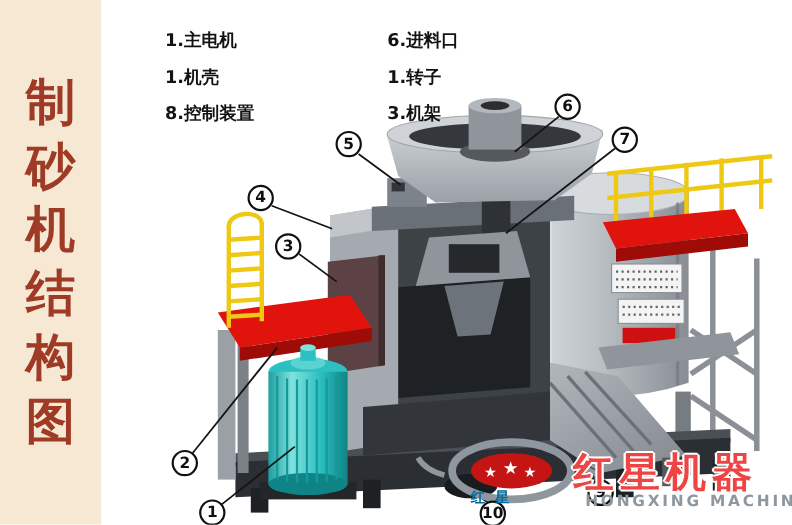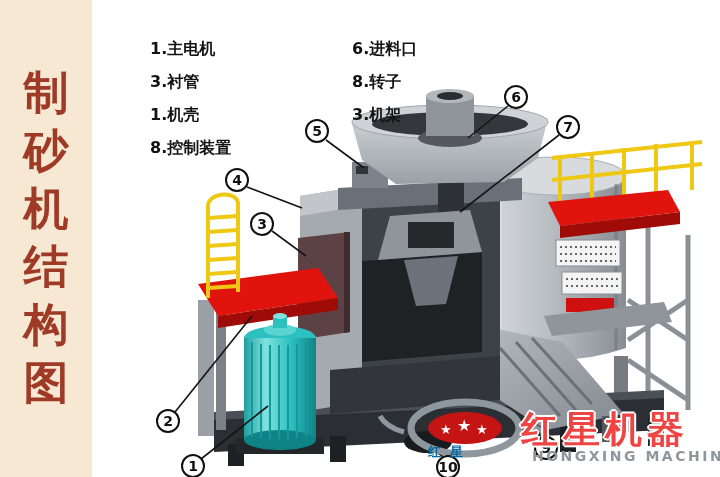--- a/index.html
+++ b/index.html
@@ -19,21 +19,20 @@
     font-size:45px;line-height:1;color:#9e3a25;
   }
   
   .legend-col{position:absolute;z-index:4;}
   .lc1{left:150px;top:27px;}
   .lc2{left:352px;top:27px;}
   .lc3{left:554px;top:27px;}
   .legend-item{
     font-size:16px;font-weight:700;color:#131313;line-height:20px;margin-bottom:13px;
     white-space:nowrap;
-    margin-top:12px;
   }
   
   .callout{
     position:absolute;width:24px;height:24px;border:2px solid #101010;border-radius:50%;
     background:#ffffff;color:#101010;font-size:14px;font-weight:700;
     display:flex;align-items:center;justify-content:center;z-index:6;box-sizing:border-box;
   }
   
   .wm-cn{
     position:absolute;left:521px;top:405px;z-index:7;font-size:37px;font-weight:bold;
@@ -226,27 +225,26 @@
   <span class="ch">制</span>
   <span class="ch">砂</span>
   <span class="ch">机</span>
   <span class="ch">结</span>
   <span class="ch">构</span>
   <span class="ch">图</span>
 </div>
 
 <div class="legend-col lc1">
   <div class="legend-item">1.主电机</div>
-  <div class="legend-item">3.衬管</div>
   <div class="legend-item">1.机壳</div>
   <div class="legend-item">8.控制装置</div>
 </div>
 <div class="legend-col lc2">
   <div class="legend-item">6.进料口</div>
-  <div class="legend-item">8.转子</div>
+  <div class="legend-item">1.转子</div>
   <div class="legend-item">3.机架</div>
 </div>
 <div class="legend-col lc3">
 </div>
 
 <div class="callout" style="left:181px;top:454px;">1</div>
 <div class="callout" style="left:156px;top:409px;">2</div>
 <div class="callout" style="left:250px;top:212px;">3</div>
 <div class="callout" style="left:225px;top:168px;">4</div>
 <div class="callout" style="left:305px;top:119px;">5</div>

